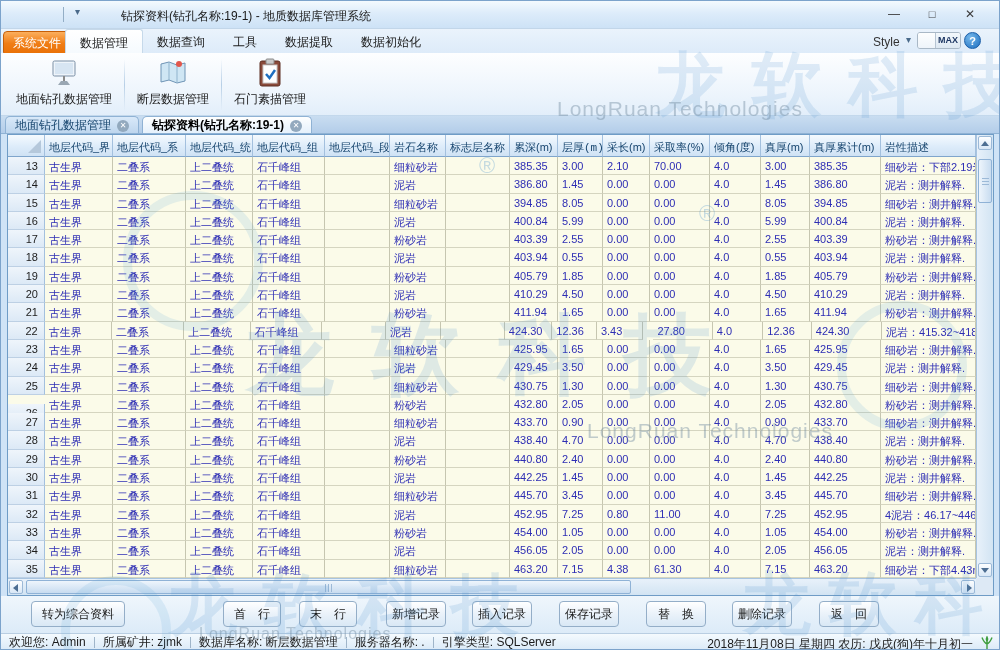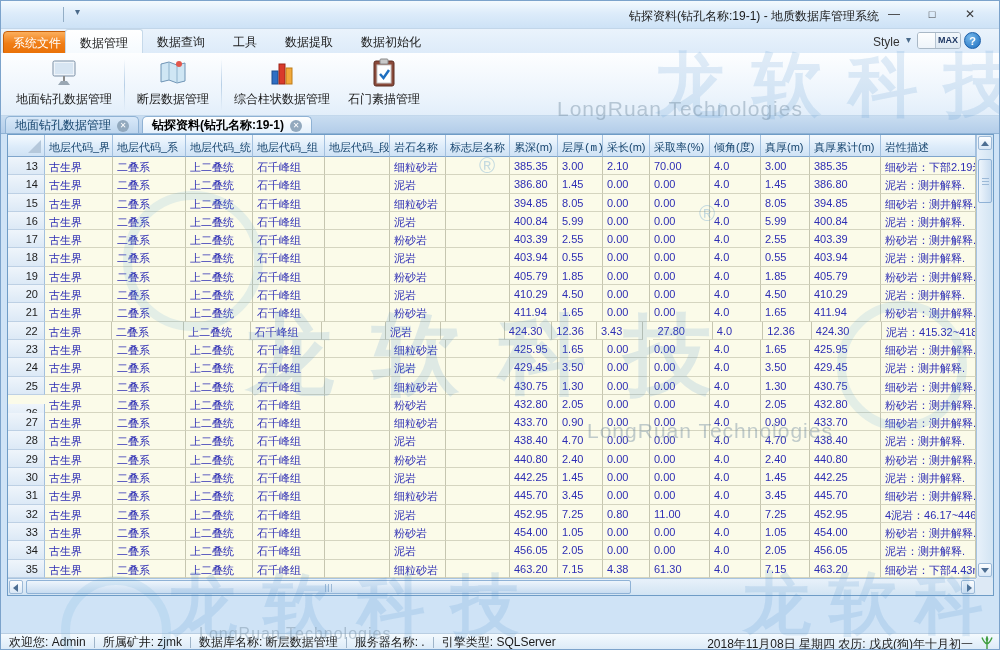--- a/index.html
+++ b/index.html
@@ -5,21 +5,21 @@
   * { margin:0; padding:0; box-sizing:border-box; }
   body { background:#9db8d2; font-family:"Liberation Sans","DejaVu Sans",sans-serif; }
   .app { position:relative; width:1000px; height:650px; background:#cfe3f6;
          border:1px solid #7ca3cb; overflow:hidden; }
 
   
   .titlebar { position:absolute; left:0; top:0; width:100%; height:28px;
     background:linear-gradient(#f4fafe,#ddecfa 45%,#cde2f6); border-bottom:1px solid #c2d6e9; }
   .qa-sep { position:absolute; left:62px; top:6px; height:15px; border-left:1px solid #93aec6; }
   .qa-arrow { position:absolute; left:74px; top:5px; font-size:10px; color:#4a6a8a; }
-  .title { position:absolute; left:120px; right:120px; top:7px; text-align:right;
+  .title { position:absolute; left:120px; right:120px; top:7px; text-align:left;
     font-size:12px; color:#1b1b1b; white-space:nowrap; overflow:hidden; }
   .win-btn { position:absolute; top:3px; width:30px; height:21px; text-align:center;
     line-height:21px; font-size:12px; color:#3c3c3c; border-radius:3px; }
   .win-min { left:878px; } .win-max { left:916px; font-size:11px; } .win-close { left:954px; }
 
   
   .menubar { position:absolute; left:0; top:28px; width:100%; height:24px;
     background:linear-gradient(#eaf3fc,#ddebf9); }
   .file-btn { position:absolute; left:2px; top:2px; padding:3px 9px; font-size:12px; color:#fff;
     background:linear-gradient(#fbaf5d,#f07d15 50%,#e86f05); border:1px solid #c65f08; border-radius:4px; }
@@ -191,30 +191,20 @@
               <path d="M12 5v18M20 8v18" stroke="#8fb3cd" fill="none"></path>
               <circle cx="22" cy="7" r="3" fill="#e2574c"></circle>
             </svg>
           </span>
           <div class="lbl">断层数据管理</div>
         </div>
         <div class="ribbon-sep"></div>
         <div class="ribbon-btn">
           <span class="icn">
             <svg viewBox="0 0 32 32">
-              <rect x="6" y="14" width="6" height="13" fill="#2f6fc4" stroke="#1d4e92"></rect>
-              <rect x="13" y="7" width="6" height="20" fill="#d93a2b" stroke="#9e2418"></rect>
-              <rect x="20" y="11" width="6" height="16" fill="#f2a93b" stroke="#bf7d18"></rect>
-            </svg>
-          </span>
-          <div class="lbl">综合柱状数据管理</div>
-        </div>
-        <div class="ribbon-btn">
-          <span class="icn">
-            <svg viewBox="0 0 32 32">
               <rect x="6" y="4" width="20" height="25" rx="2" fill="#8a4a3a" stroke="#5d2f23"></rect>
               <rect x="9" y="8" width="14" height="18" fill="#ffffff" stroke="#c9c9c9"></rect>
               <rect x="12" y="2" width="8" height="5" rx="1" fill="#c9c9c9" stroke="#8a8a8a"></rect>
               <path d="M12 17 l3.5 4 l5.5 -8" stroke="#1f6fc0" stroke-width="2.5" fill="none"></path>
             </svg>
           </span>
           <div class="lbl">石门素描管理</div>
         </div>
       </div>
   </div>
@@ -681,20 +671,31 @@
           <span class="tri tri-left"></span>
         </div>
       <div class="hs-thumb"></div>
       <div class="hs-btn hs-right">
           <span class="tri tri-right"></span>
         </div>
     </div>
     <div class="corner"></div>
   </div>
 
+  <div class="actions" id="actions">
+      <div class="act-btn" style="left: 30px; width: 94px;">转为综合资料</div>
+      <div class="act-btn" style="left: 222px; width: 58px;">首　行</div>
+      <div class="act-btn" style="left: 298px; width: 58px;">末　行</div>
+      <div class="act-btn" style="left: 385px; width: 60px;">新增记录</div>
+      <div class="act-btn" style="left: 471px; width: 60px;">插入记录</div>
+      <div class="act-btn" style="left: 558px; width: 60px;">保存记录</div>
+      <div class="act-btn" style="left: 645px; width: 60px;">替　换</div>
+      <div class="act-btn" style="left: 731px; width: 60px;">删除记录</div>
+      <div class="act-btn" style="left: 818px; width: 60px;">返　回</div>
+    </div>
 
   <div class="statusbar">
     <div class="status-left" id="status-left">
         <span class="status-item">欢迎您: Admin</span>
         <div class="status-sep"></div>
         <span class="status-item">所属矿井: zjmk</span>
         <div class="status-sep"></div>
         <span class="status-item">数据库名称: 断层数据管理</span>
         <div class="status-sep"></div>
         <span class="status-item">服务器名称: .</span>

